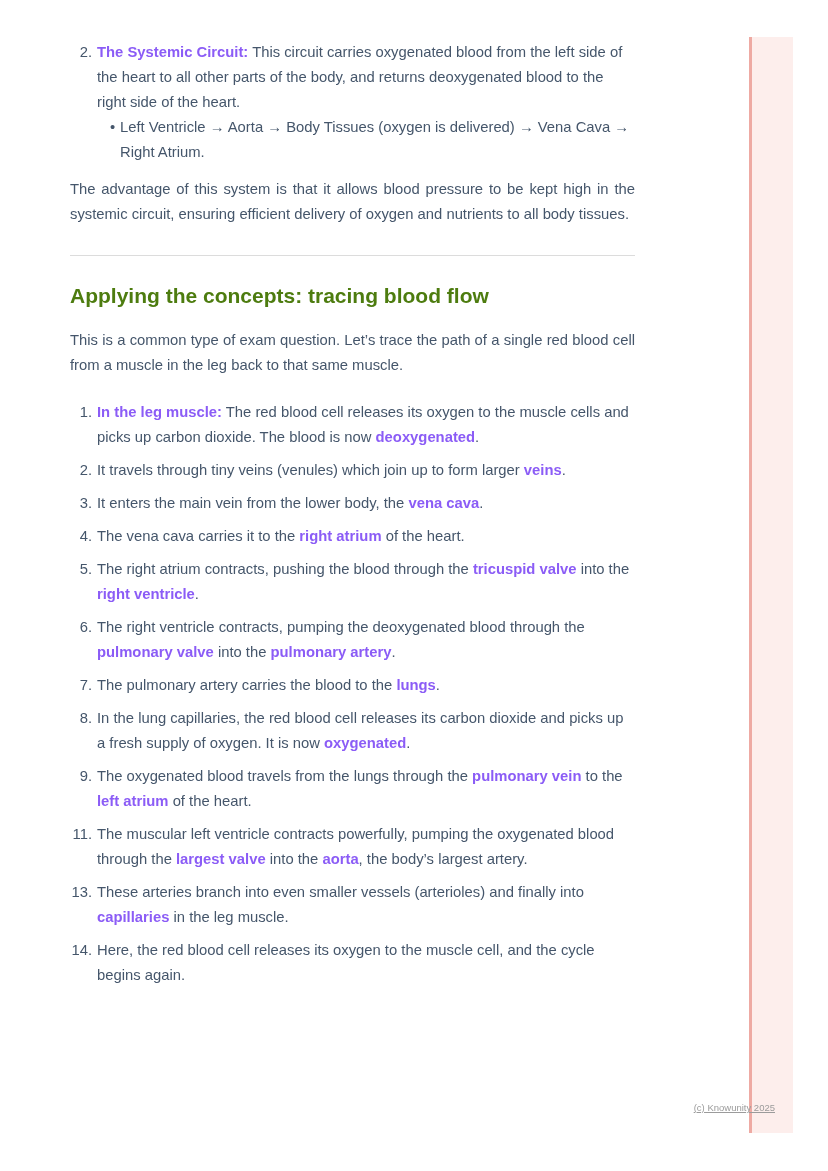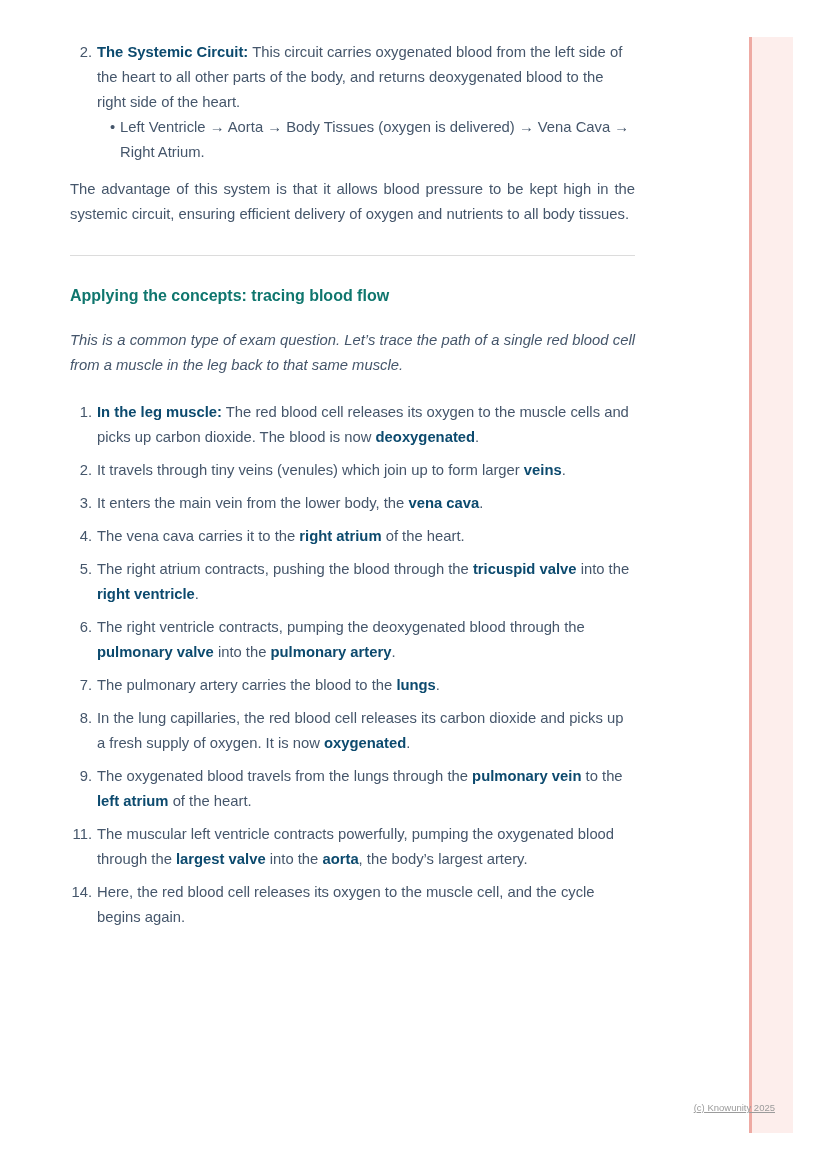--- a/index.html
+++ b/index.html
@@ -8,33 +8,33 @@
     font-family:"Liberation Sans",sans-serif;color:#45566b;overflow:hidden;
   }
   .ribbon{
     position:absolute;left:749px;top:37px;width:41px;height:1096px;
     background:#fdeeec;border-left:3px solid #eeaaa3;
   }
   .content{
     position:absolute;left:70px;top:40px;width:565px;
     font-size:14.8px;line-height:25px;
   }
-  b{color:#0c4a6e;font-weight:700;}
+  b{color:#8b5cf6;font-weight:700;}
   .li{display:flex;align-items:flex-start;}
   .num{width:22px;margin-right:5px;text-align:right;flex:0 0 auto;}
   .li-body{flex:1 1 auto;min-width:0;}
   .bullet-row{display:flex;margin-left:8px;}
   .dot{width:15px;text-align:center;flex:0 0 auto;}
   .bullet-text{flex:1 1 auto;}
   .para{margin:12px 0 0 0;text-align:justify;}
   .divider{border:none;border-top:1px solid #dcdcdc;margin:28px 0 0 0;height:0;}
   .heading{
-    margin:26px 0 0 0;font-size:16px;line-height:28px;font-weight:700;color:#0f766e;
+    margin:26px 0 0 0;font-size:21px;line-height:28px;font-weight:700;color:#4d7c0f;
   }
-  .intro{margin:18px 0 10px 0;text-align:justify;font-style:italic;}
+  .intro{margin:18px 0 10px 0;text-align:justify;}
   .steps{margin-top:22px;}
   .step{margin-bottom:8px;}
   .footer{
     position:absolute;left:620px;top:1102px;width:155px;text-align:right;
     font-size:9.5px;line-height:12px;color:#9b9b9b;z-index:2;text-decoration:underline;
   }
 </style>
 </head>
 <body>
 
@@ -107,20 +107,24 @@
     <div class="li-text li-body"><span>The oxygenated blood travels from the lungs through the </span><b>pulmonary vein</b><span> to the </span><b>left atrium</b><span> of the heart.</span></div>
   </div>
 
 
   <div class="li step">
     <div class="num">11.</div>
     <div class="li-text li-body"><span>The muscular left ventricle contracts powerfully, pumping the oxygenated blood through the </span><b>largest valve</b><span> into the </span><b>aorta</b><span>, the body’s largest artery.</span></div>
   </div>
 
 
+  <div class="li step">
+    <div class="num">13.</div>
+    <div class="li-text li-body"><span>These arteries branch into even smaller vessels (arterioles) and finally into </span><b>capillaries</b><span> in the leg muscle.</span></div>
+  </div>
 
   <div class="li step">
     <div class="num">14.</div>
     <div class="li-text li-body"><span>Here, the red blood cell releases its oxygen to the muscle cell, and the cycle begins again.</span></div>
   </div>
 </div>
 
 </div>
 
 <div class="footer">(c) Knowunity 2025</div>

